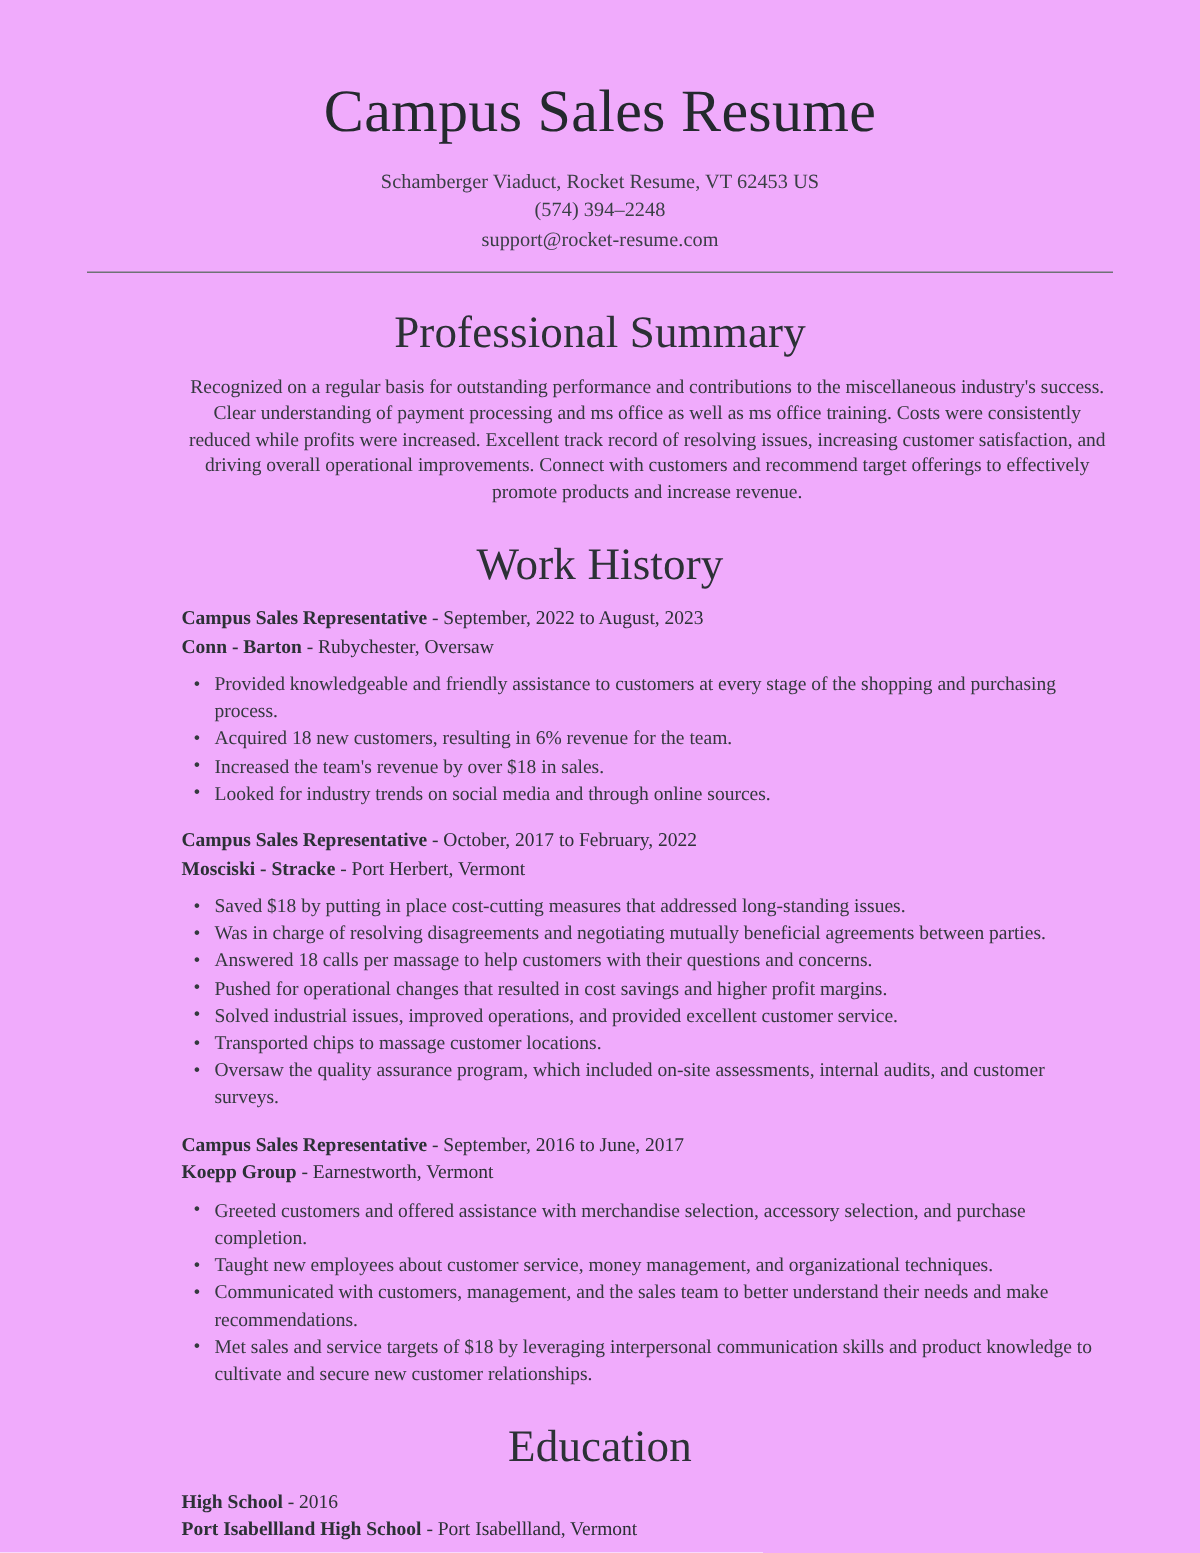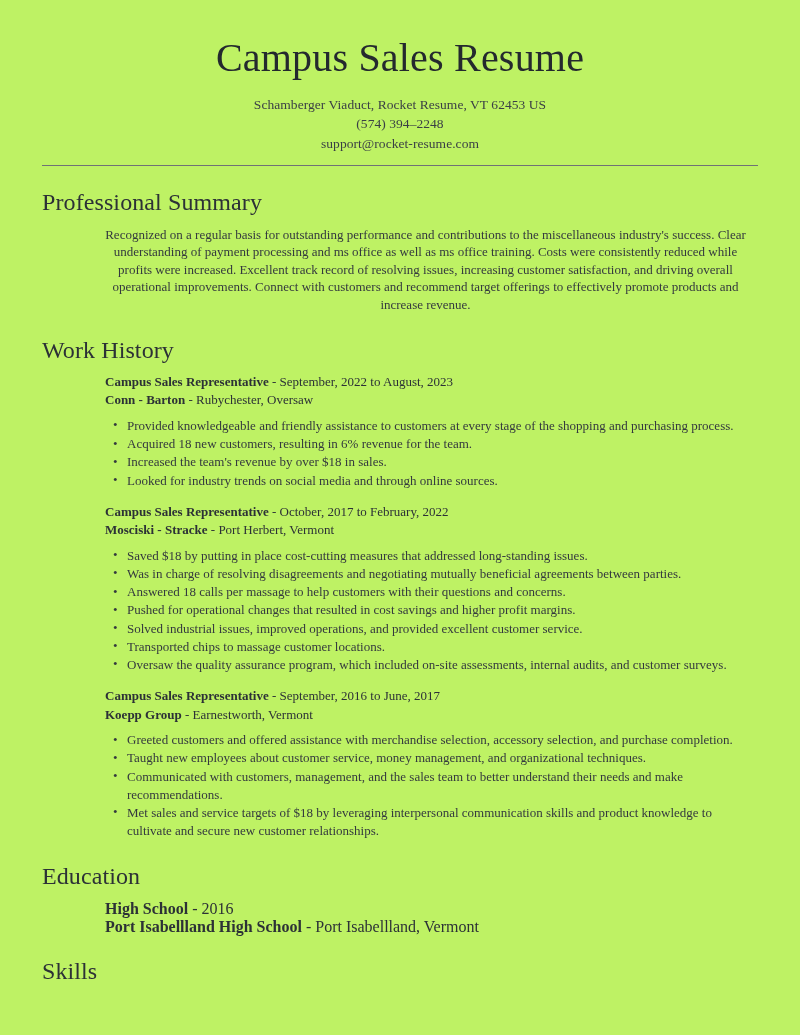--- a/index.html
+++ b/index.html
@@ -14,22 +14,22 @@
   body {
     font-family: "Liberation Serif", "DejaVu Serif", serif;
     color: #33383d;
     -webkit-font-smoothing: antialiased;
   }
 
   .resume {
     width: 800px;
     height: 1035px;
     position: relative;
-    padding: 0;
-    background: #bef264;
+    padding: 16px;
+    background: #f0abfc;
   }
 
   
   .header {
     padding-top: 36px;
     text-align: center;
   }
 
   .resume-title {
     font-family: "Liberation Serif", "DejaVu Serif", serif;
@@ -57,26 +57,27 @@
     border-top: 1.4px solid #6f7276;
   }
 
   
   .section {
     padding: 0 42px 0 42px;
   }
 
   .section-heading {
     font-family: "Liberation Serif", "DejaVu Serif", serif;
-    font-size: 24px;
+    font-size: 30px;
     font-weight: 400;
     color: #2c3136;
     line-height: 1.18;
     margin-top: 22px;
     letter-spacing: 0.1px;
+    text-align: center;
   }
 
   .section-body {
     padding-left: 63px;
   }
 
   .summary-text {
     font-size: 13px;
     line-height: 17.6px;
     color: #34393e;
@@ -124,21 +125,21 @@
     position: absolute;
     left: 8px;
     top: -0.5px;
     font-size: 13px;
     color: #34393e;
     line-height: 18.2px;
   }
 
   
   .edu-line {
-    font-size: 16px;
+    font-size: 13px;
     line-height: 18.5px;
     color: #2c3136;
     white-space: nowrap;
   }
   .edu-line .b { font-weight: 700; }
   .edu-line .n { font-weight: 400; }
 
   .edu-block { margin-top: 9px; }
 
   

